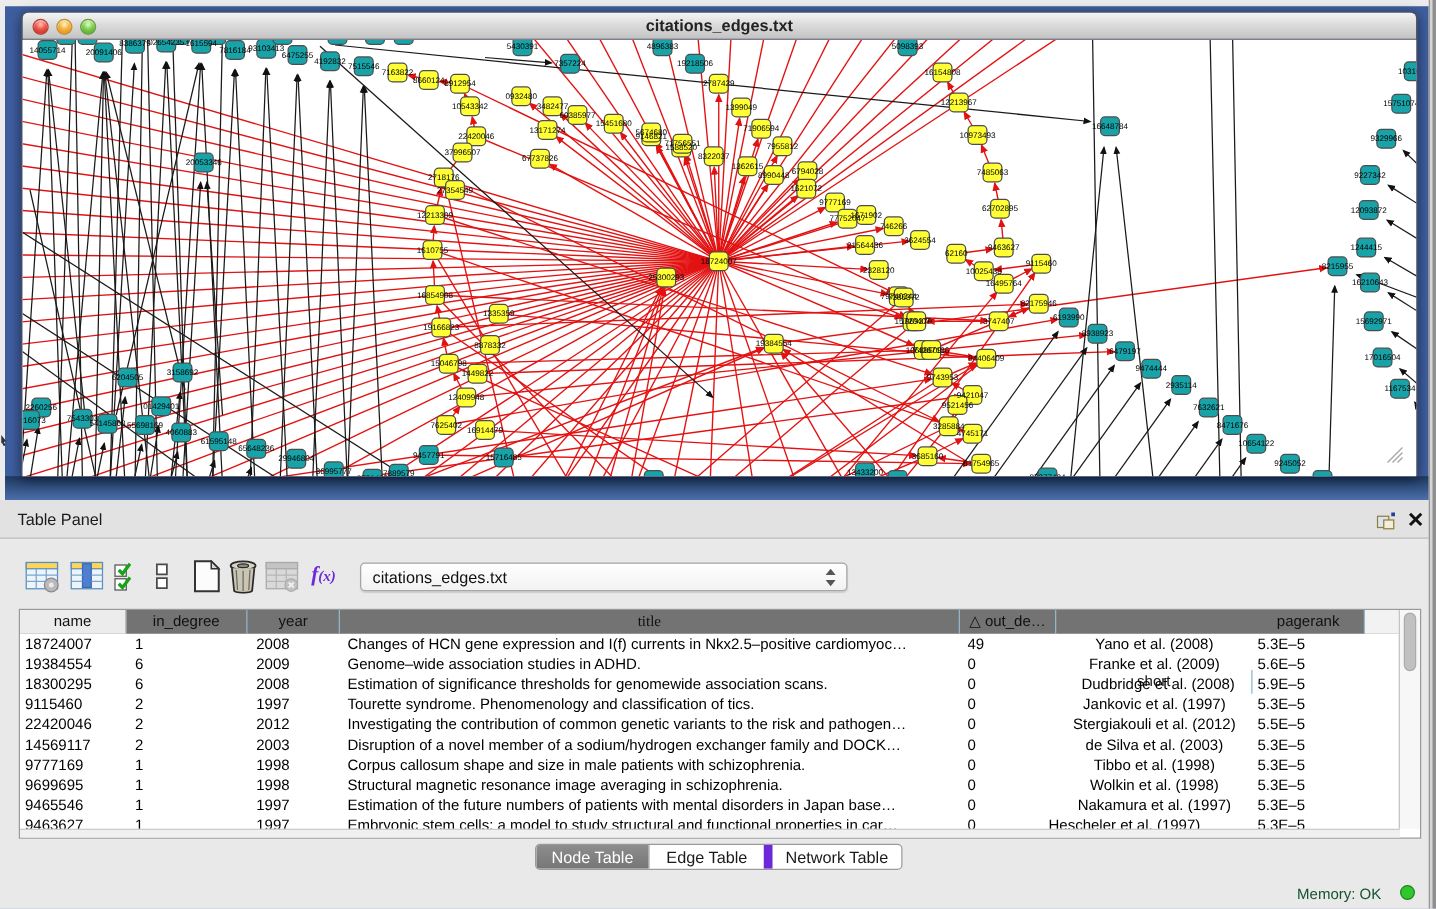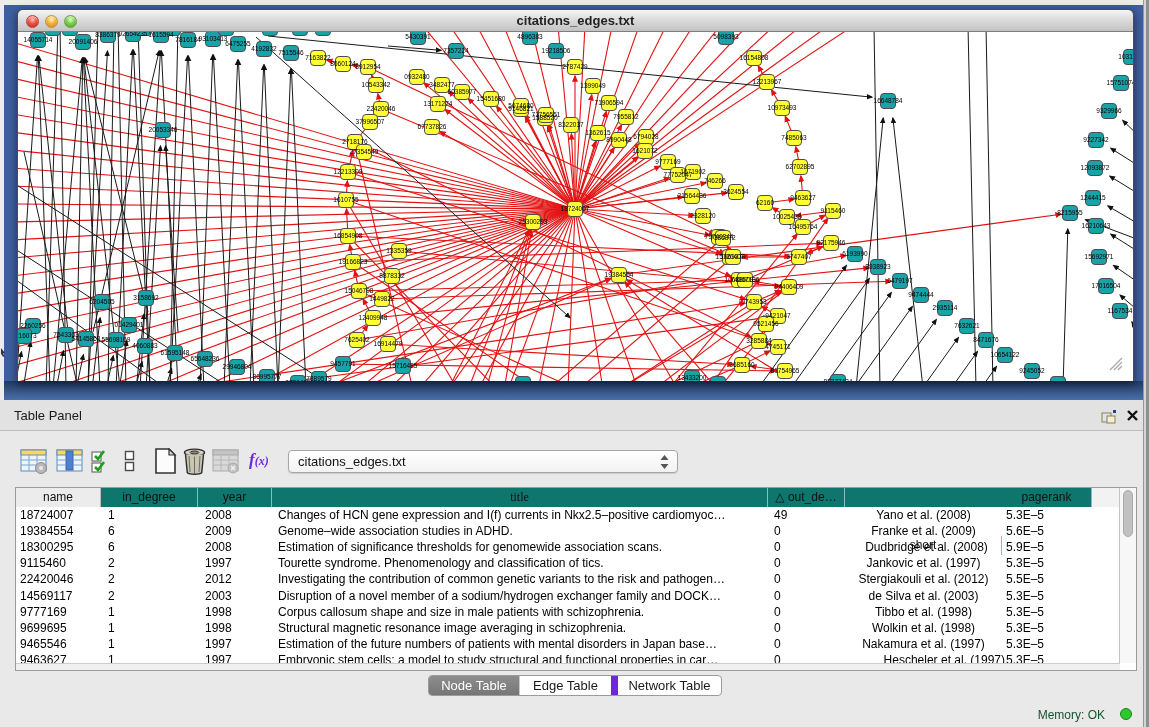--- a/index.html
+++ b/index.html
@@ -12,21 +12,21 @@
 .tl.g{left:46px;background:radial-gradient(circle at 50% 32%,#d2f5b0 8%,#7ccc4e 45%,#56a52c 90%);border:1px solid #66a13e}
 .ttl{position:absolute;top:3px;left:0;width:100%;text-align:center;font-size:13px;font-weight:bold;color:#222}
 .canvas{position:absolute;left:0;top:22px;width:1115px;height:349px;background:#fff;overflow:hidden}
 .grip{position:absolute;right:2px;bottom:2px;width:22px;height:22px}
 .panel{position:absolute;left:0;top:400px;width:1149px;height:327px;background:#e9e9e9}
 .pbar{position:absolute;left:0;top:0;width:100%;height:31px;background:#e2e2e2;border-bottom:1px solid #bdbdbd}
 .pbar .t{position:absolute;left:14px;top:8px;font-size:13px;color:#1a1a1a}
 .toolrow{position:absolute;left:0;top:31px;width:100%;height:56px}
 .combo{position:absolute;left:288px;top:19px;width:390px;height:23px;border:1px solid #a6a6a6;border-radius:4px;background:linear-gradient(#ffffff,#f2f2f2);box-shadow:0 1px 1px rgba(0,0,0,.12);font-size:13px;color:#111;line-height:21px;padding-left:9px}
 .table{position:absolute;left:15px;top:87px;width:1122px;height:184px;border:1px solid #9a9a9a;background:#fff}
-.thead{position:absolute;left:0;top:0;width:1104px;height:19px;background:#0f766e;font-size:12px;color:#111}
+.thead{position:absolute;left:0;top:0;width:1104px;height:19px;background:#737373;font-size:12px;color:#111}
 .th{position:absolute;top:0;height:19px;line-height:19px;text-align:center;border-right:1px solid #8fb6ca}
 .rows{position:absolute;left:0;top:19px;width:1104px;height:157px;overflow:hidden;font-size:12px;color:#000}
 .row{position:absolute;height:16.1px;line-height:16.1px;white-space:nowrap}
 .cell{position:absolute;top:0;overflow:hidden}
 .vsb{position:absolute;right:0;top:0;width:17px;height:100%;background:#f7f7f7;border-left:1px solid #c4c4c4}
 .vsb .thumb{position:absolute;left:3px;top:2px;width:10px;height:47px;border-radius:5px;background:#c1c1c1;border:1px solid #ababab}
 .hsb{position:absolute;left:0;bottom:0;width:1104px;height:7px;background:#f0f0f0;border-top:1px solid #cccccc}
 .tabs{position:absolute;left:428px;top:275px;height:21px;display:flex;border:1px solid #9b9b9b;border-radius:4px;overflow:hidden;background:#fff}
 .tab{font-size:13px;line-height:19px;text-align:center;color:#1a1a1a}
 .tab.sel{background:linear-gradient(#8d8d8d,#767676);color:#fff}
@@ -763,21 +763,21 @@
           <span class="cell" style="left:758px;width:60px">0</span>
           <span class="cell" style="left:829px;width:157px;text-align:center">Nakamura et al. (1997)</span>
           <span class="cell" style="left:990px;width:95px">5.3E–5</span>
         </div>
         <div class="row" style="top:144.9px;left:0;width:1104px">
           <span class="cell" style="left:4px;width:80px">9463627</span>
           <span class="cell" style="left:92px;width:80px">1</span>
           <span class="cell" style="left:189px;width:60px">1997</span>
           <span class="cell" style="left:262px;width:492px">Embryonic stem cells: a model to study structural and functional properties in car…</span>
           <span class="cell" style="left:758px;width:60px">0</span>
-          <span class="cell" style="left:832px;width:157px;text-align:right">Hescheler et al. (1997)</span>
+          <span class="cell" style="left:805px;width:157px;text-align:center">Hescheler et al. (1997)</span>
           <span class="cell" style="left:990px;width:95px">5.3E–5</span>
         </div>
       </div>
   <div class="vsb" style="height:175px">
         <div class="thumb"></div>
       </div>
   <div class="hsb"></div>
  </div>
  <div class="tabs">
       <div class="tab sel" style="width:90px">Node Table</div>

